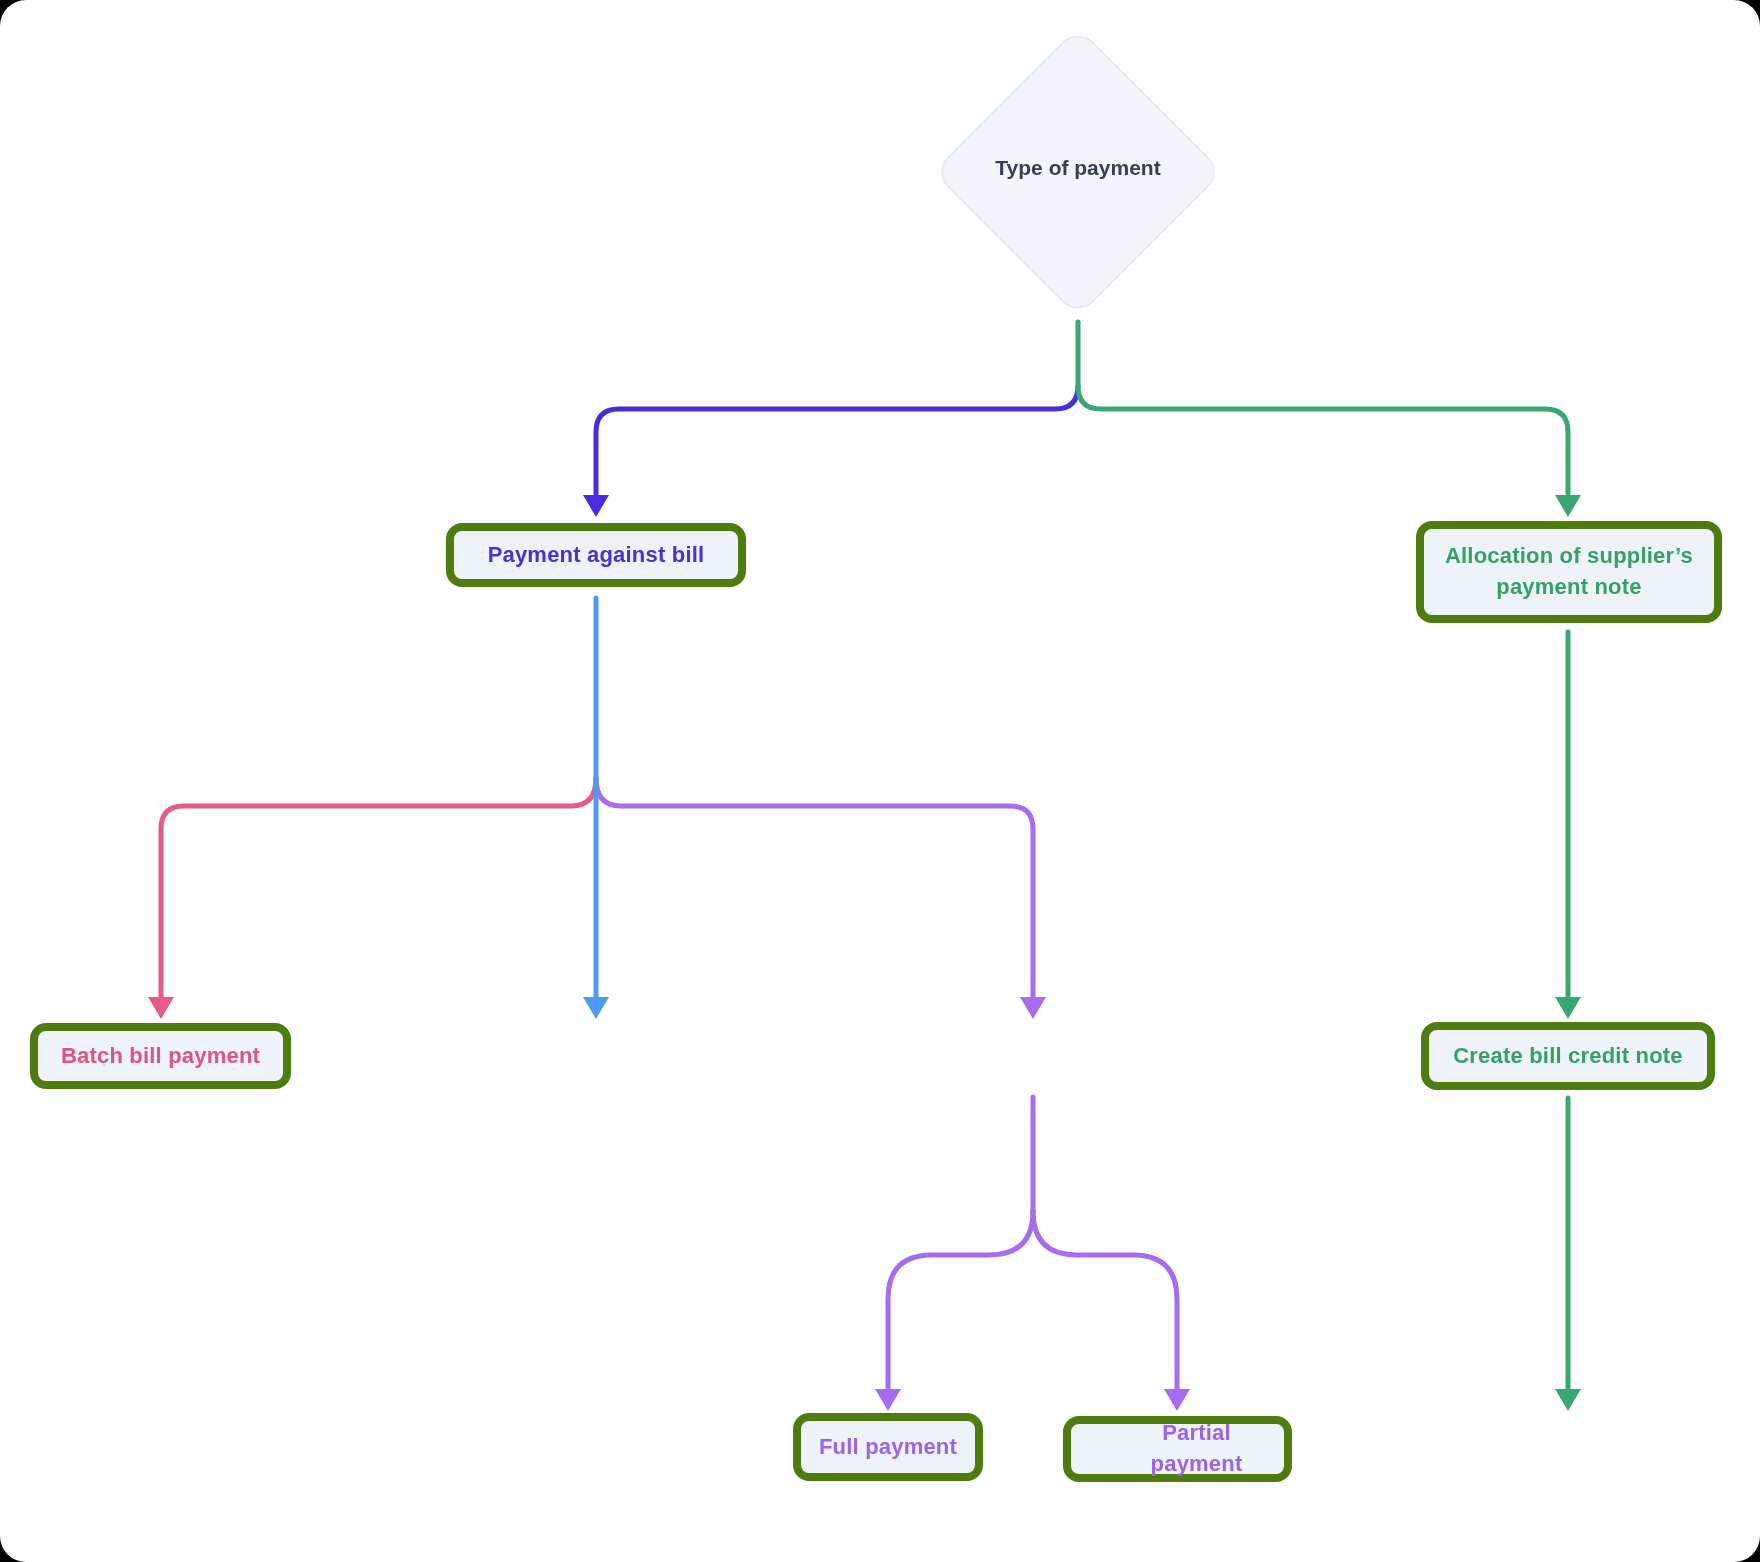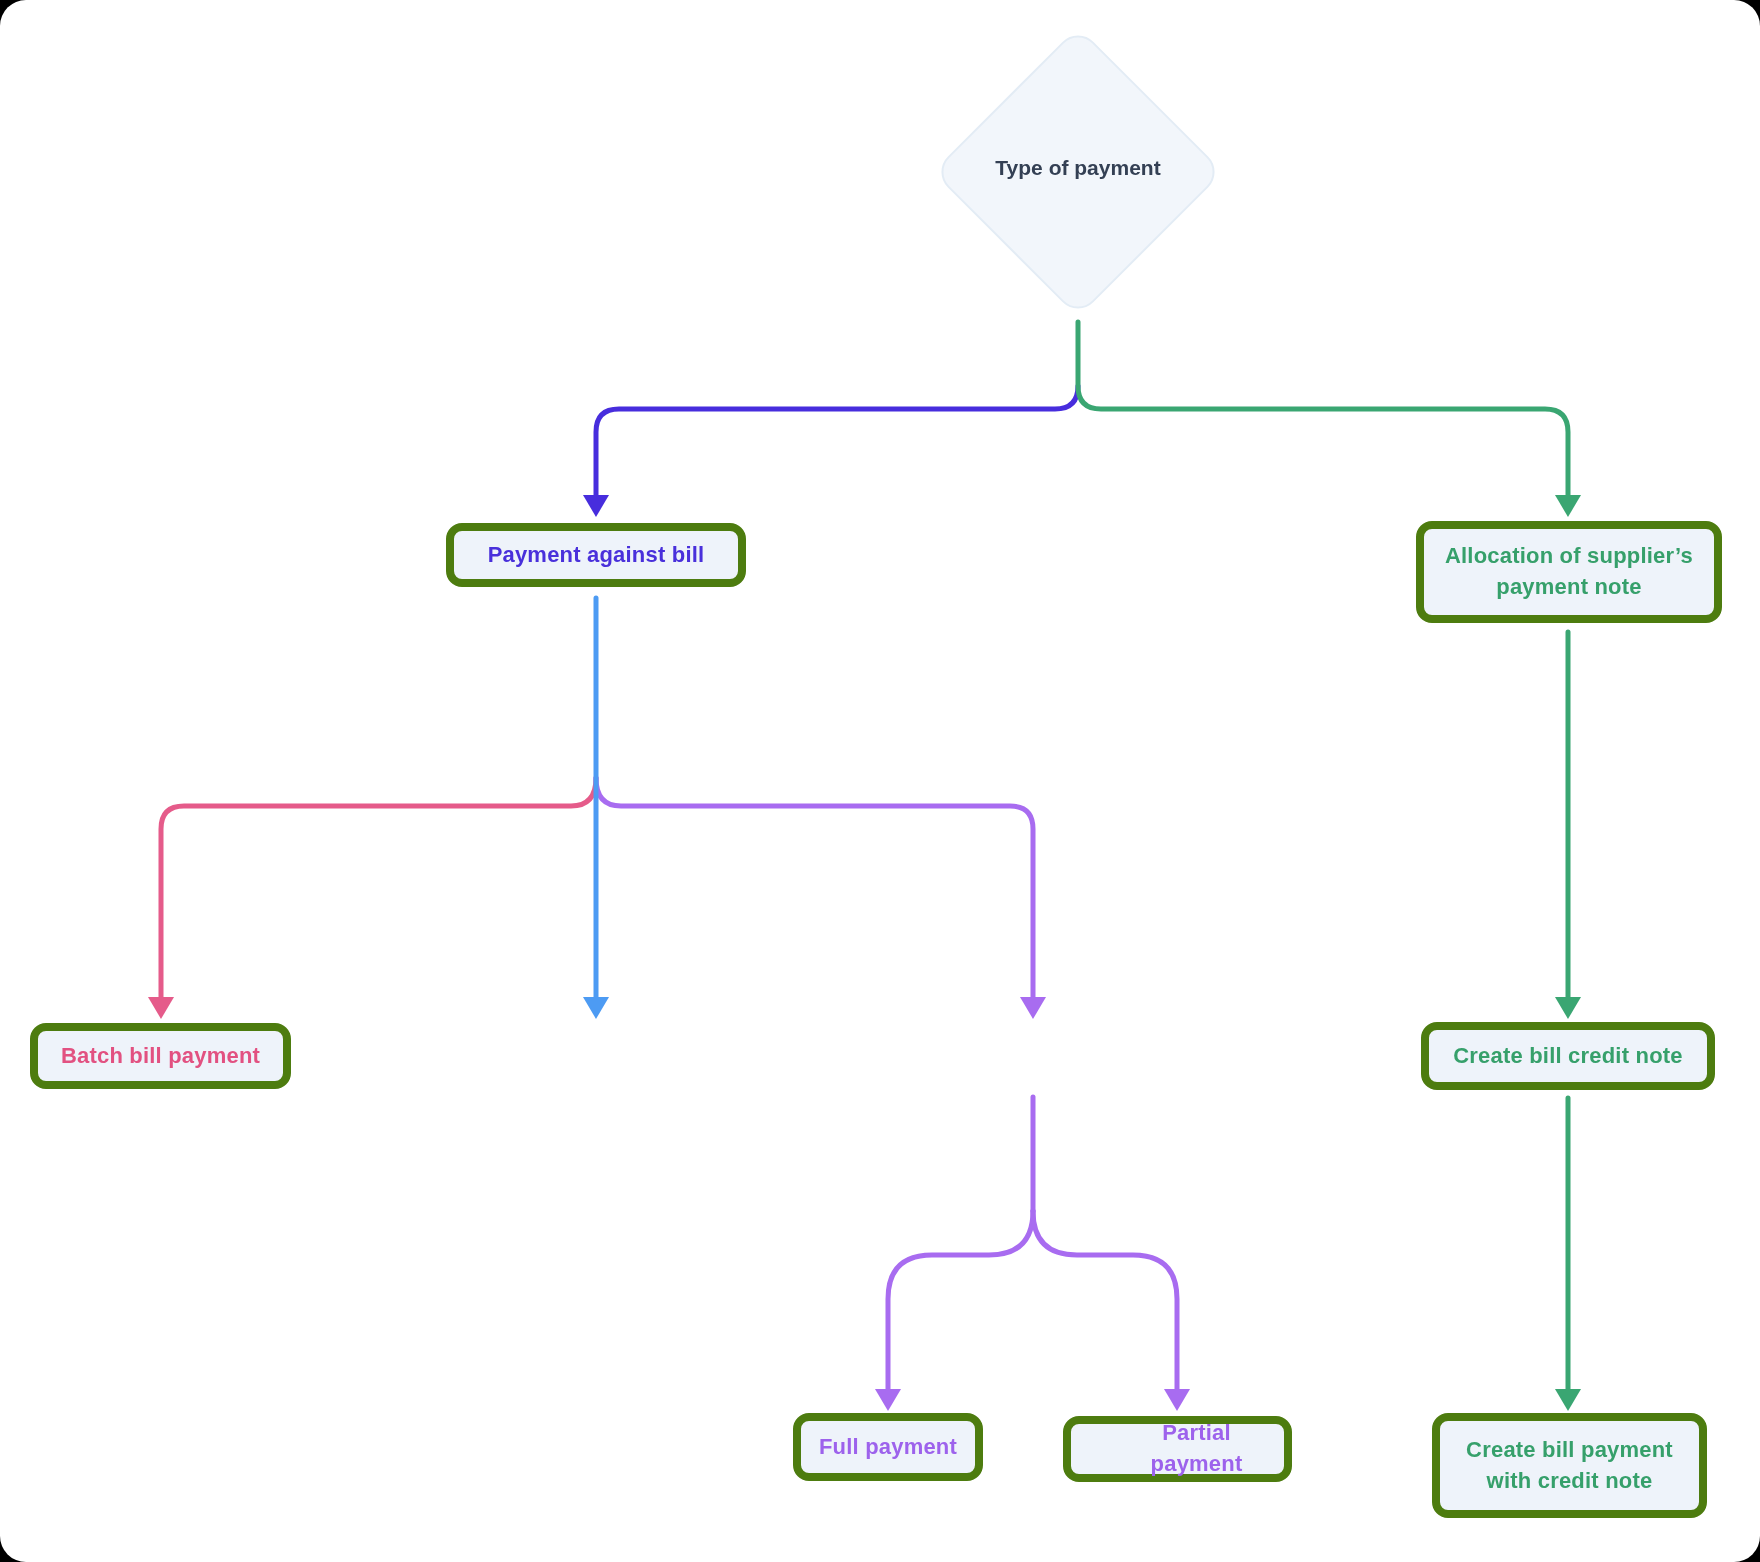--- a/index.html
+++ b/index.html
@@ -72,15 +72,14 @@
   <div class="node" style="left: 30px; top: 1023px; width: 261px; height: 66px; color: rgb(226, 81, 129);">Batch bill payment</div>
 
 
 
   <div class="node" style="left: 1421px; top: 1022px; width: 294px; height: 68px; color: rgb(54, 160, 107);">Create bill credit note</div>
 
   <div class="node" style="left: 793px; top: 1413px; width: 190px; height: 68px; color: rgb(157, 98, 236);">Full payment</div>
 
   <div class="node" style="left: 1063px; top: 1416px; width: 229px; height: 66px; color: rgb(157, 98, 236); padding-left: 48px;">Partial payment</div>
 
-  <div class="node" style="left: 1432px; top: 1413px; width: 275px; height: 105px; color: rgb(54, 160, 107);">Create bill payment with credit note</div>
 
 </div>
 
 </body></html>

